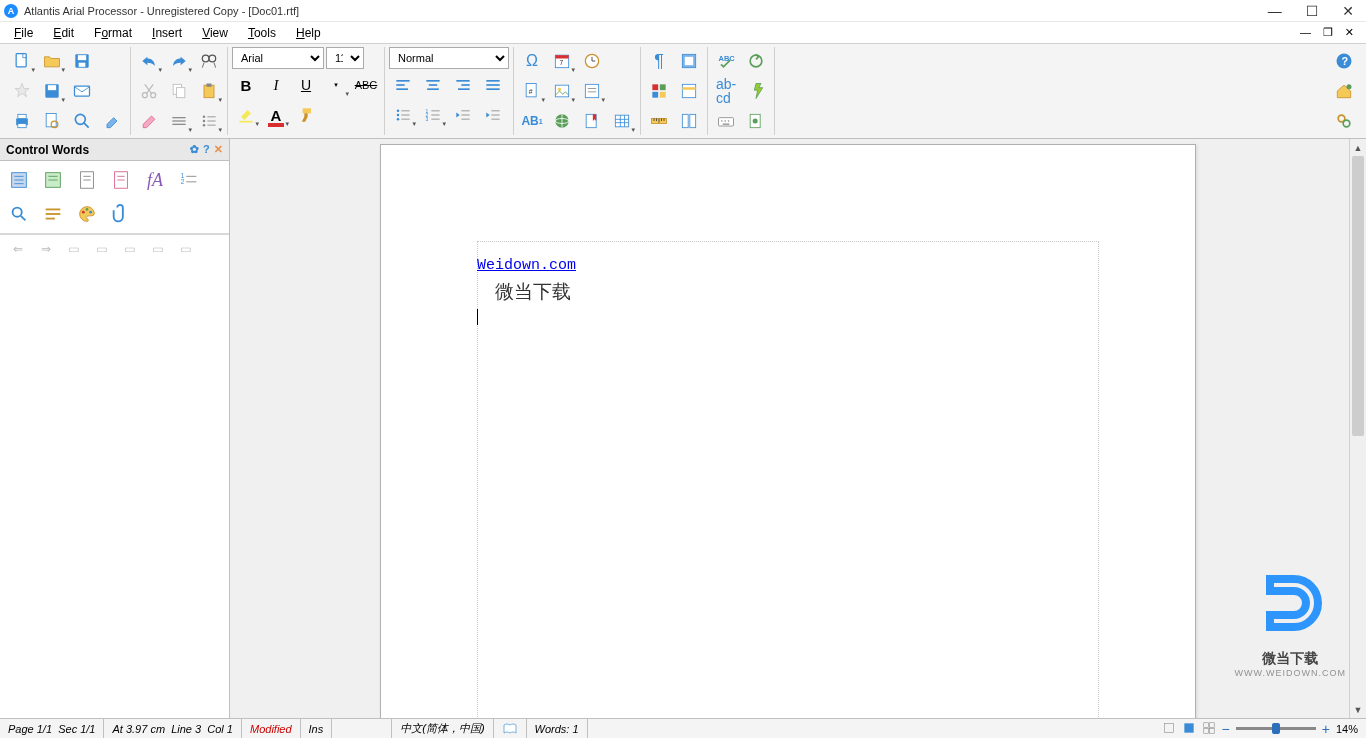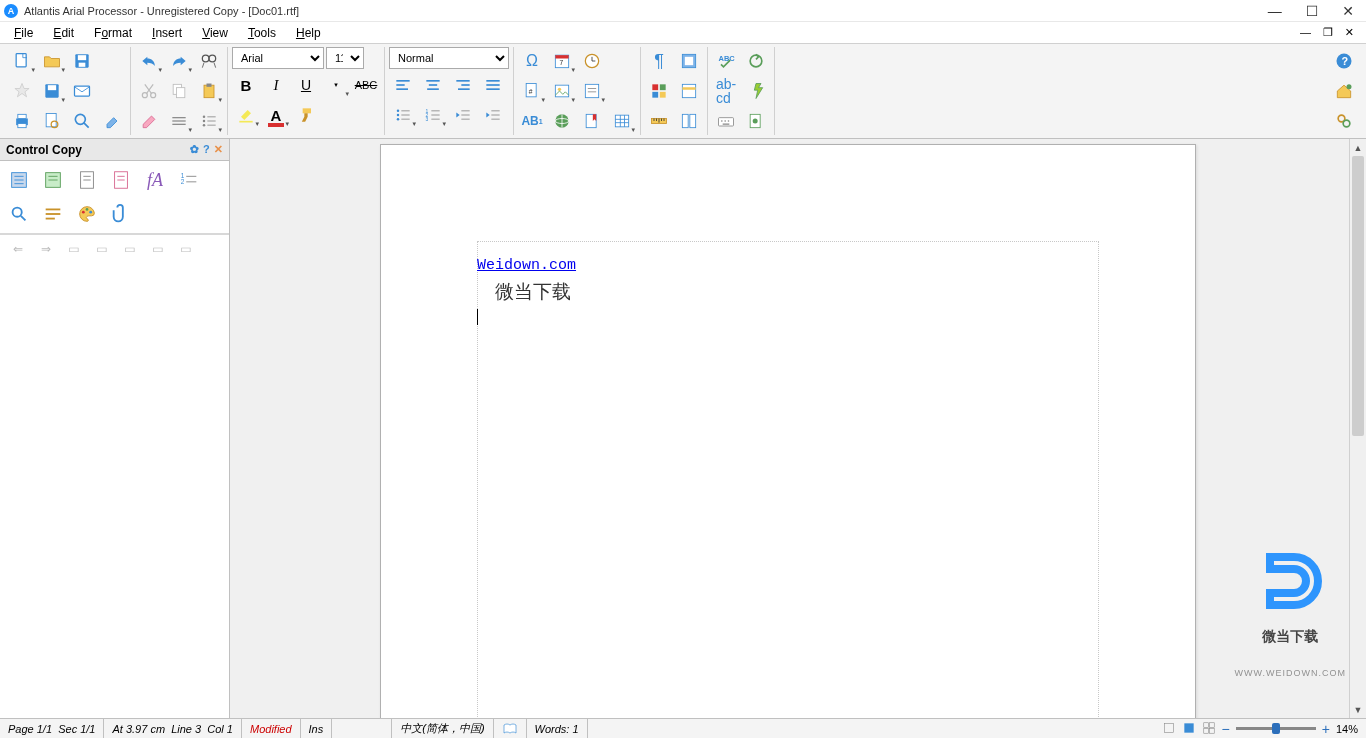--- a/index.html
+++ b/index.html
@@ -47,21 +47,21 @@
 .vscroll .thumb { position: absolute; top: 17px; left: 2px; right: 2px; height: 280px; background: #cdcdcd; border-radius: 2px; }
 .statusbar { height: 20px; background: #f4f4f4; border-top: 1px solid #c0c0c0; display: flex; align-items: center; font-size: 11px; }
 .statusbar .cell { padding: 0 8px; border-right: 1px solid #c0c0c0; height: 100%; display: flex; align-items: center; font-style: italic; }
 .statusbar .modified { color: #cc0000; }
 .statusbar .zoom { margin-left: auto; display: flex; align-items: center; gap: 6px; padding: 0 8px; }
 .statusbar .zoom .slider { width: 80px; height: 3px; background: #888; position: relative; }
 .statusbar .zoom .slider .sthumb { position: absolute; left: 50%; top: -4px; width: 8px; height: 11px; background: #2c6fbb; border-radius: 2px; transform: translateX(-50%); }
 .watermark { position: absolute; right: 20px; bottom: 40px; text-align: center; opacity: 0.9; pointer-events: none; }
 .watermark .dlogo { width: 80px; height: 80px; margin: 0 auto; }
 .watermark .wt1 { font-size: 14px; font-weight: bold; color: #333; margin-top: 4px; }
-.watermark .wt2 { font-size: 9px; color: #888; letter-spacing: 1px; margin-top: 22px; }
+.watermark .wt2 { font-size: 9px; color: #888; letter-spacing: 1px; }
 </style>
 </head>
 <body>
 
 <div class="titlebar">
   <span class="app-icon">A</span>
   <span class="title">Atlantis Arial Processor - Unregistered Copy - [Doc01.rtf]</span>
   <div class="win-controls">
     <span>—</span>
     <span>☐</span>
@@ -510,21 +510,21 @@
           </svg>
         </div>
       </div>
   </div>
 </div>
 
 <div class="main-area">
 
   <div class="sidebar">
     <div class="sidebar-header">
-      <span>Control Copy</span>
+      <span>Control Words</span>
       <div class="sh-icons">
         <span style="color:#3a8cd6;">✿</span>
         <span style="color:#3a8cd6;">?</span>
         <span style="color:#e8914a;">✕</span>
       </div>
     </div>
     <div class="sidebar-tools">
       <div class="sbtn">
           <svg viewBox="0 0 24 24" width="22" height="22">
             <rect x="4" y="4" width="16" height="16" fill="#c8d8ec" stroke="#3a8cd6"></rect>

